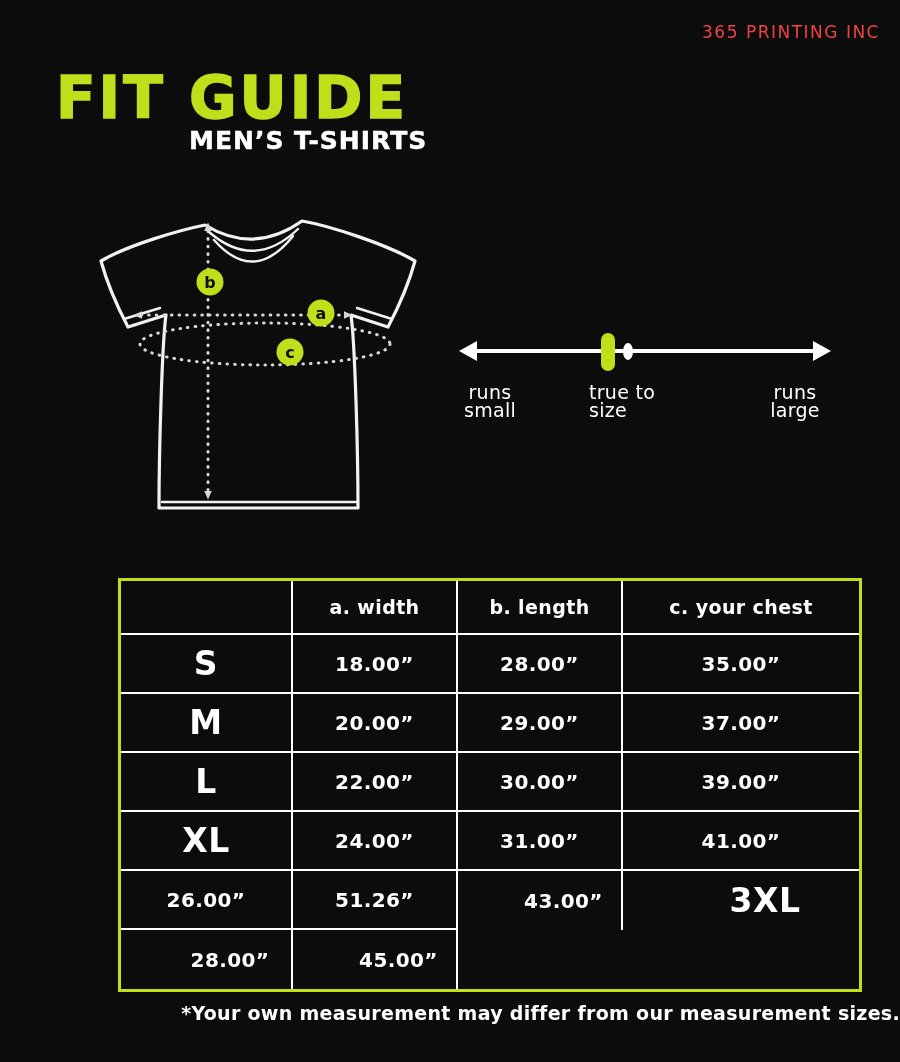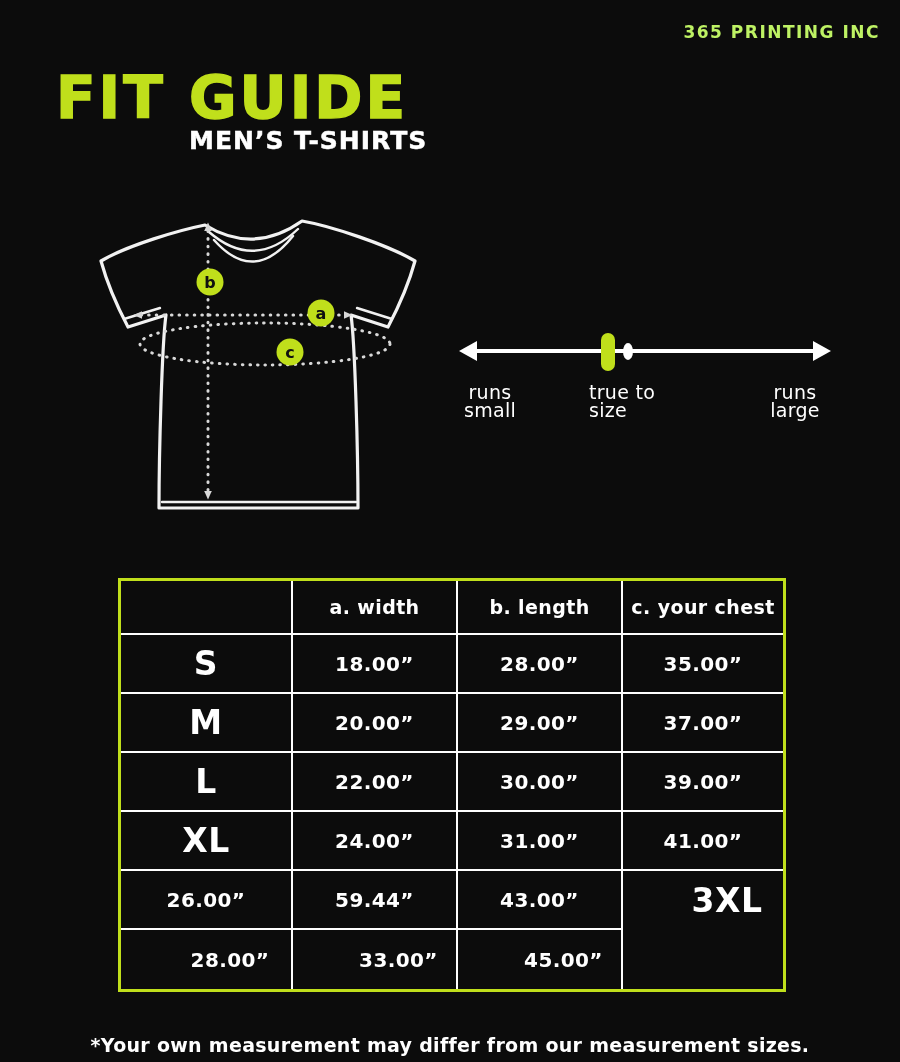--- a/index.html
+++ b/index.html
@@ -12,21 +12,21 @@
   html,body{background:#000;}
   body{
     width:900px;height:1062px;position:relative;overflow:hidden;
     background:var(--bg);
     font-family:"DejaVu Sans","Liberation Sans",sans-serif;
     color:var(--white);
     -webkit-font-smoothing:antialiased;
   }
   .brand{
     position:absolute;top:22px;right:20px;
-    font-size:17px;font-weight:bold;letter-spacing:1.5px;color:#bef264;
+    font-size:17px;font-weight:normal;letter-spacing:1.5px;color:#ef4444;
   }
   .title{
     position:absolute;left:56px;top:64px;
     font-size:58px;font-weight:bold;letter-spacing:3px;
     color:var(--accent);
     -webkit-text-stroke:1.5px var(--accent);
   }
   .subtitle{
     position:absolute;left:189px;top:126px;
     font-size:25px;font-weight:bold;letter-spacing:1px;color:#fff;
@@ -48,40 +48,40 @@
   .scale-arrow-right{position:absolute;left:358px;top:11px;width:0;height:0;
     border-top:10px solid transparent;border-bottom:10px solid transparent;border-left:18px solid #fff;}
   .scale-marker{position:absolute;left:146px;top:3px;width:14px;height:38px;border-radius:7px;background:var(--accent);z-index:2;}
   .scale-dot{position:absolute;left:168px;top:13px;width:10px;height:17px;border-radius:50%;background:#fff;}
   .scale-label{position:absolute;top:53px;font-size:19px;font-weight:normal;line-height:18px;letter-spacing:0.3px;color:#fff;}
   .scale-label.left{left:0;width:70px;text-align:center;}
   .scale-label.center{left:134px;width:96px;}
   .scale-label.right{left:302px;width:76px;text-align:center;}
   
   .size-table{
-    position:absolute;left:118px;top:578px;width:668px;height:414px;
+    position:absolute;left:118px;top:578px;width:744px;height:414px;
     border:3px solid var(--accent);
     display:grid;
     grid-template-columns:172px 165px 165px 1fr;
     grid-template-rows:54px repeat(6,1fr);
     background:var(--bg);
   }
   .cell{
     border-right:2.5px solid #fff;border-bottom:2.5px solid #fff;
     display:flex;align-items:center;justify-content:center;
     color:#fff;font-weight:bold;
   }
   .cell:nth-child(4n){border-right:none;}
   .cell:nth-last-child(-n+4){border-bottom:none;padding-left:48px;}
   .cell.head{font-size:19px;letter-spacing:0.4px;}
   .cell.size{font-size:33px;letter-spacing:0.5px;}
   .cell.val{font-size:20px;letter-spacing:0.4px;}
   .footnote{
-    position:absolute;left:0;top:1002px;width:100%;text-align:center;
-    font-size:19px;font-weight:bold;letter-spacing:0.3px;color:#fff;margin-top:32px;
+    position:absolute;left:0;top:1002px;width:100%;text-align:right;
+    font-size:19px;font-weight:bold;letter-spacing:0.3px;color:#fff;
   }
 </style>
 </head>
 <body>
 
 <div class="brand">365 PRINTING INC</div>
 <div class="title">FIT GUIDE</div>
 <div class="subtitle">MEN’S T-SHIRTS</div>
 
 <div class="tshirt-wrap">
@@ -162,22 +162,21 @@
   <div class="cell val">22.00”</div>
   <div class="cell val">30.00”</div>
   <div class="cell val">39.00”</div>
 
   <div class="cell size">XL</div>
   <div class="cell val">24.00”</div>
   <div class="cell val">31.00”</div>
   <div class="cell val">41.00”</div>
 
   <div class="cell val">26.00”</div>
-  <div class="cell val">59.44”</div>
+  <div class="cell val">51.26”</div>
   <div class="cell val">43.00”</div>
 
   <div class="cell size">3XL</div>
   <div class="cell val">28.00”</div>
-  <div class="cell val">33.00”</div>
   <div class="cell val">45.00”</div>
 </div>
 
 <div class="footnote">*Your own measurement may differ from our measurement sizes.</div>
 
 </body></html>

